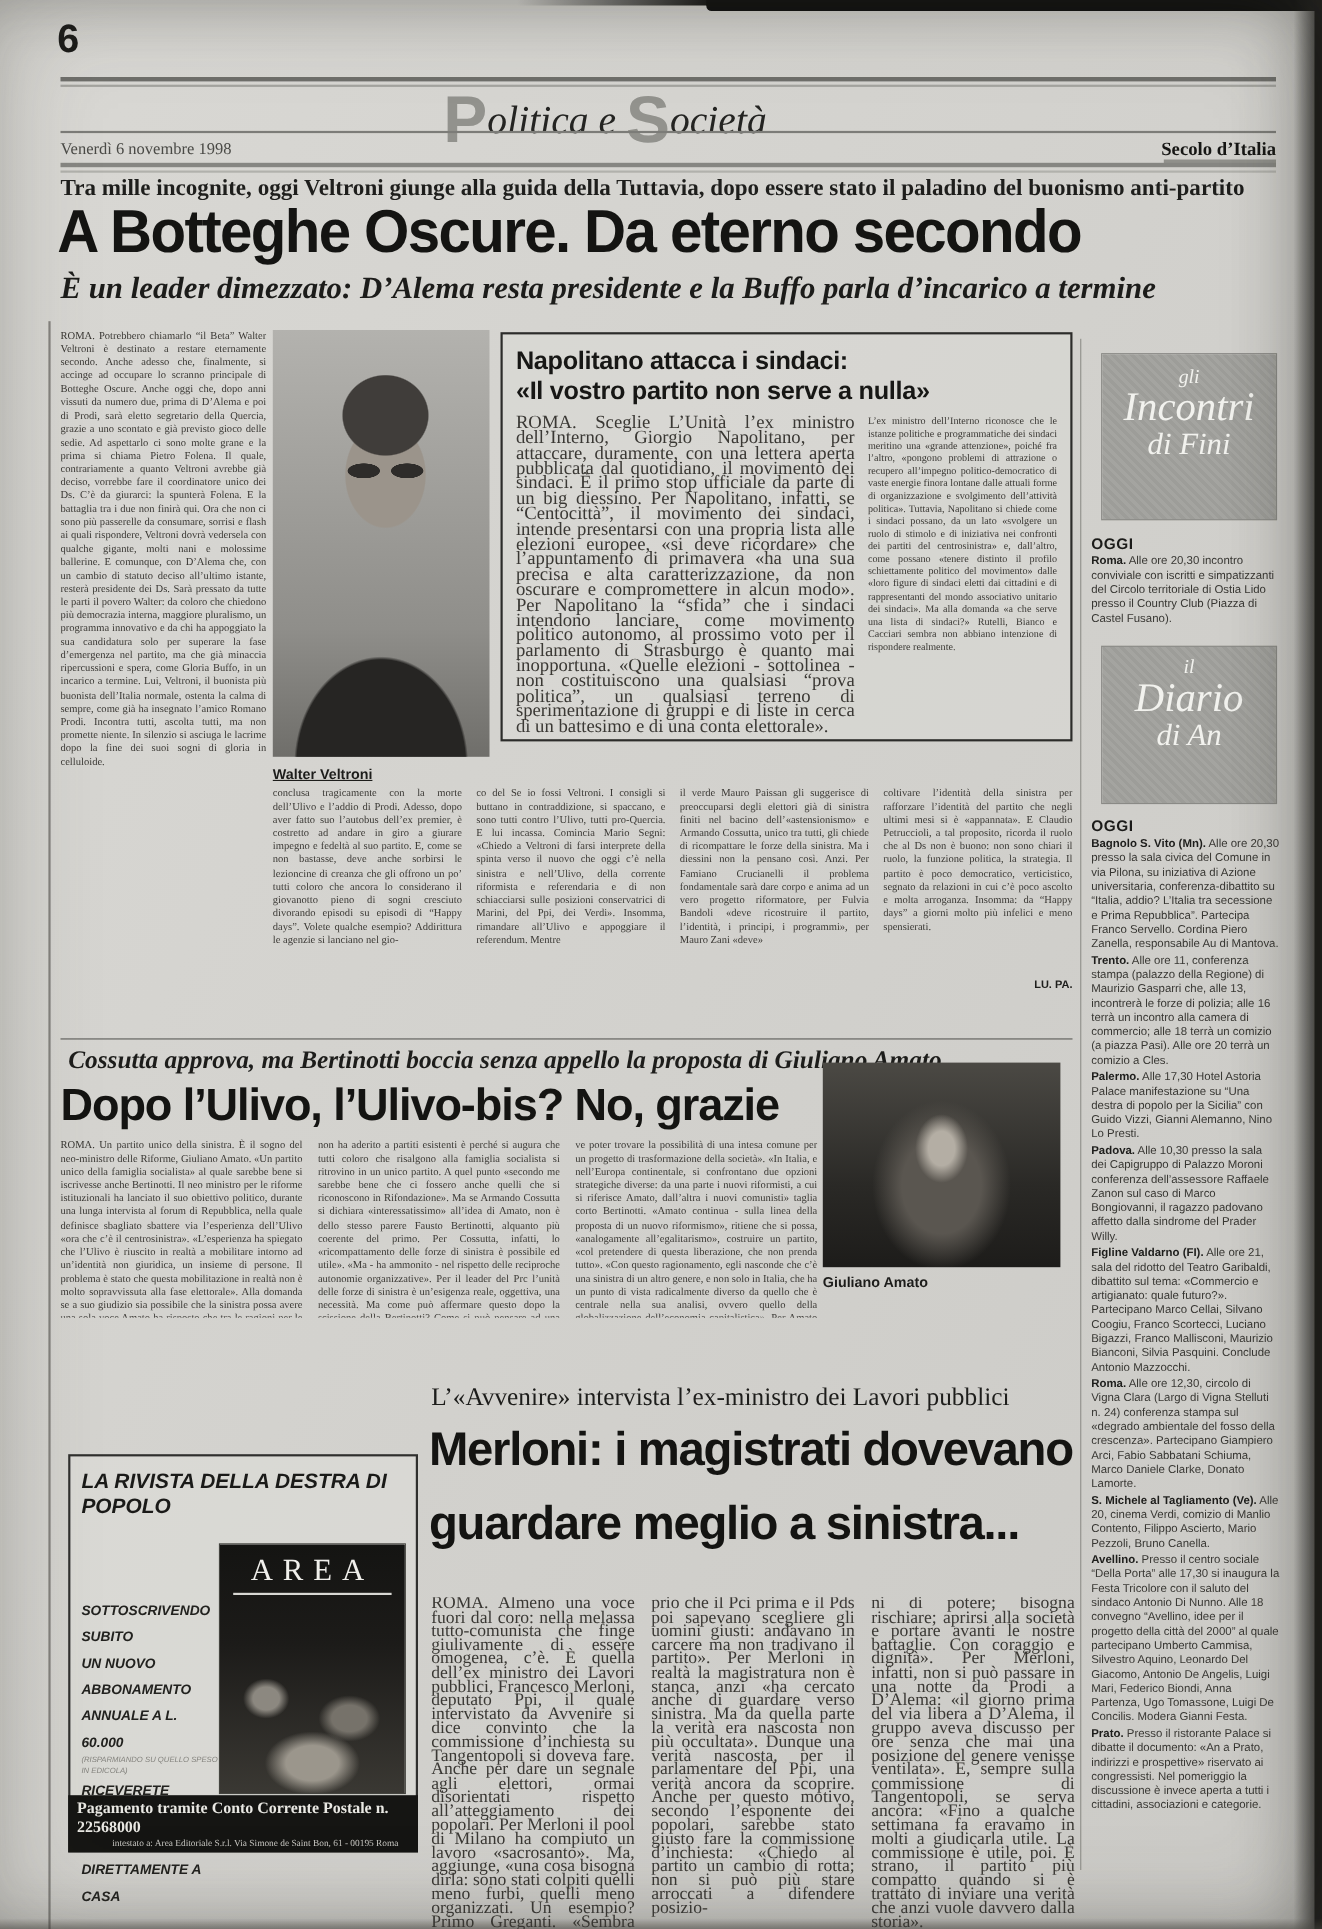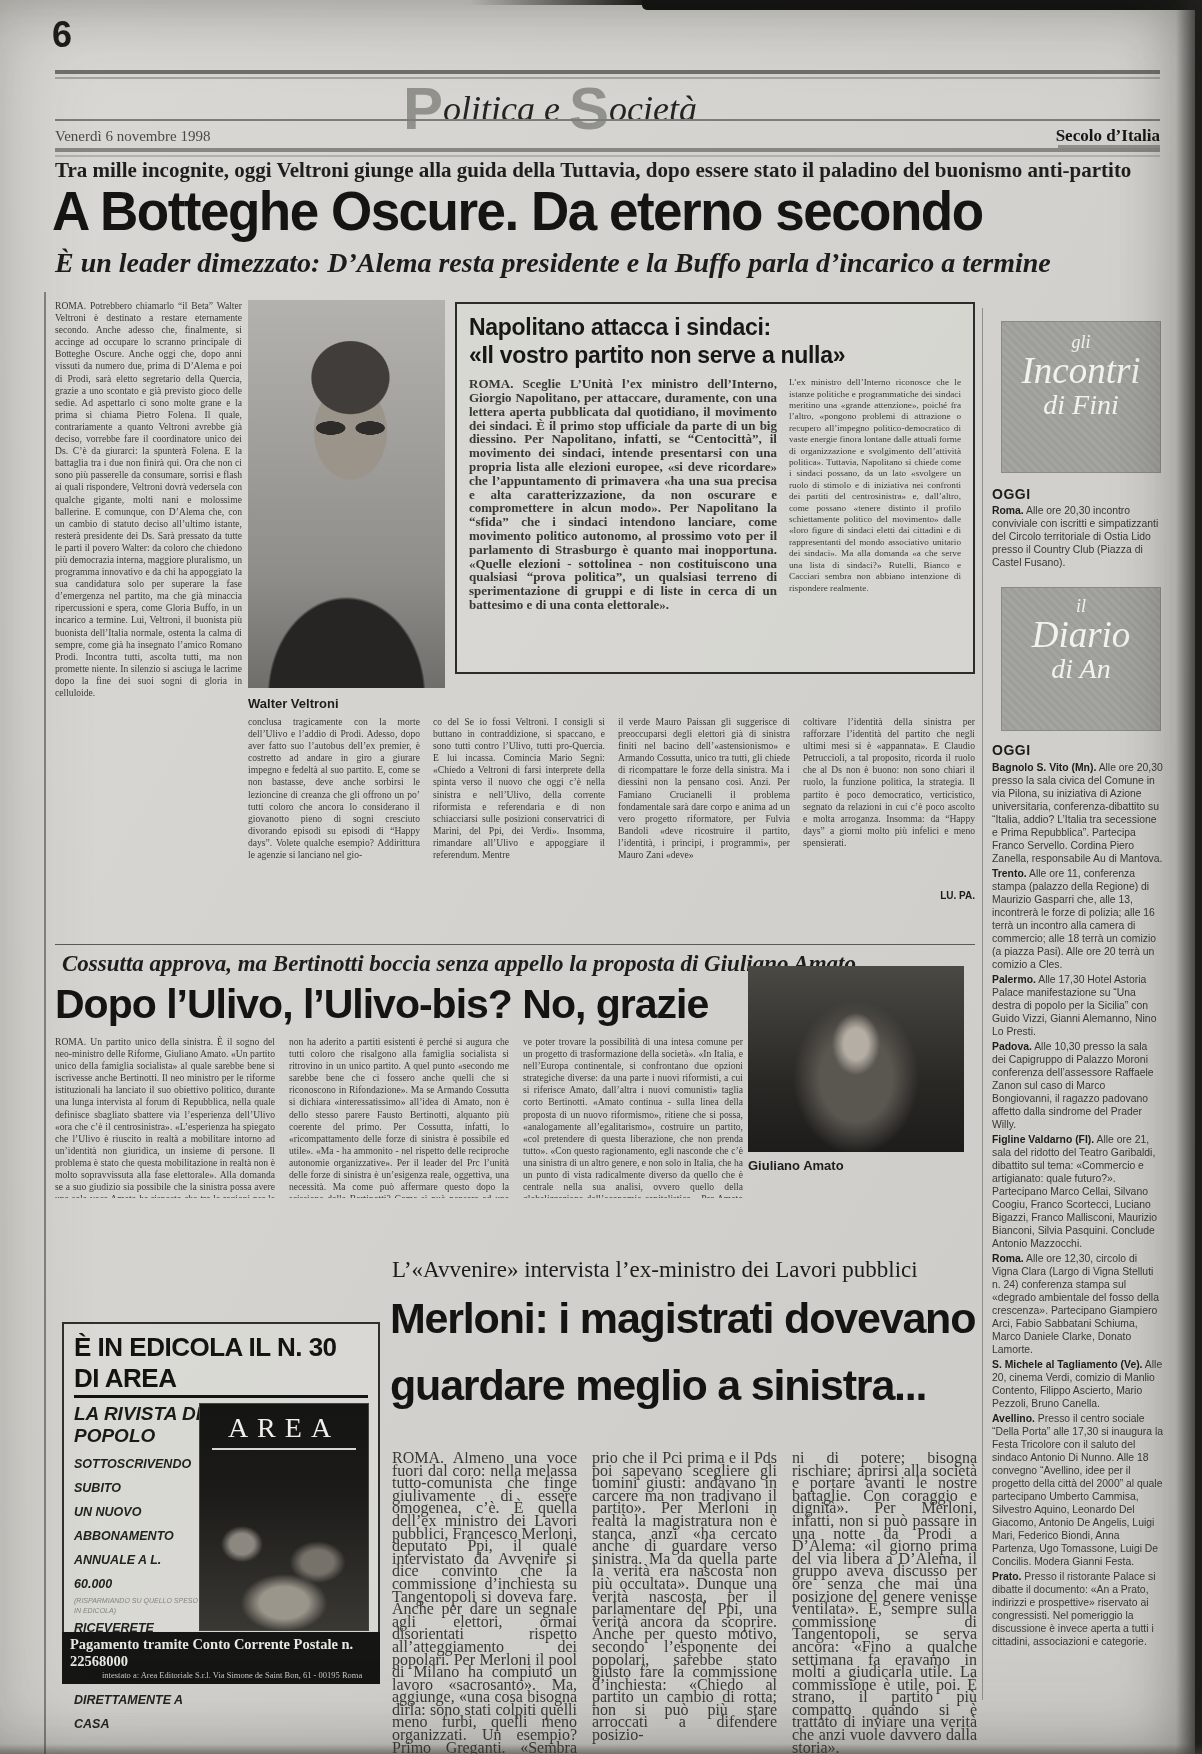--- a/index.html
+++ b/index.html
@@ -39,26 +39,26 @@
   .lead-col1{position:absolute;left:55px;top:300px;width:187px;height:604px;}
   .veltroni-photo{position:absolute;left:248px;top:300px;width:197px;height:388px;
         background:
           radial-gradient(ellipse 26px 12px at 42% 33%, #2e2c2a 55%, rgba(0,0,0,0) 58%),
           radial-gradient(ellipse 26px 12px at 62% 33%, #2e2c2a 55%, rgba(0,0,0,0) 58%),
           radial-gradient(ellipse 62px 58px at 52% 20%, #403d3a 62%, rgba(0,0,0,0) 64%),
           radial-gradient(ellipse 58px 76px at 52% 34%, #9b948b 62%, rgba(0,0,0,0) 64%),
           radial-gradient(ellipse 120px 150px at 50% 102%, #262523 64%, rgba(0,0,0,0) 66%),
           linear-gradient(#b3b2ae 0%, #8f8e8a 70%, #6f6e6a 100%);}
   .photo-cap{position:absolute;font:bold 13px "Liberation Sans",sans-serif;color:#1d1d1b;}
-  .veltroni-cap{left:248px;top:696px;}
+  .veltroni-cap{left:248px;top:696px;text-decoration:underline;}
   .nap-box{position:absolute;left:455px;top:302px;width:520px;height:372px;border:2px solid #2c2c2a;
         padding:10px 12px;box-sizing:border-box;background:rgba(224,223,219,.35);}
   .nap-head{font:800 23px "Liberation Sans",sans-serif;color:#17171五5;color:#171715;line-height:1.2;margin-bottom:8px;letter-spacing:-0.3px;}
   .nap-cols{display:flex;gap:12px;}
-  .nap-c1{width:308px;font-size:13px;line-height:13.8px;font-weight:bold;}
+  .nap-c1{width:308px;font-size:17px;line-height:13.8px;}
   .nap-c2{width:172px;font-size:9.2px;line-height:11.4px;}
   .nap-c1,.nap-c2{text-align:justify;color:#3a3834;height:300px;overflow:hidden;}
   .cont-cols{position:absolute;left:248px;top:716px;width:727px;height:200px;display:flex;gap:13px;}
   .cont-col{width:172px;height:200px;}
   .byline{font:bold 10px "Liberation Sans",sans-serif;text-align:right;margin-top:4px;color:#1d1d1b;}
   
   .v-sep{position:absolute;left:982px;top:308px;width:1px;height:1392px;background:#8e8e89;}
   .gray-box{position:absolute;left:1002px;width:158px;background:
         repeating-linear-gradient(45deg,#a4a4a0 0 3px,#9d9d99 3px 6px);
         color:#f2f2ee;text-align:center;font-family:"Liberation Serif",serif;font-style:italic;
@@ -207,21 +207,20 @@
   <div class="amato-headline">Dopo l’Ulivo, l’Ulivo-bis? No, grazie</div>
   <div class="amato-photo"></div>
   <div class="photo-cap amato-cap">Giuliano Amato</div>
   <div class="amato-cols">
     <div class="bodytext amato-col">ROMA. Un partito unico della sinistra. È il sogno del neo-ministro delle Riforme, Giuliano Amato. «Un partito unico della famiglia socialista» al quale sarebbe bene si iscrivesse anche Bertinotti. Il neo ministro per le riforme istituzionali ha lanciato il suo obiettivo politico, durante una lunga intervista al forum di Repubblica, nella quale definisce sbagliato sbattere via l’esperienza dell’Ulivo «ora che c’è il centrosinistra». «L’esperienza ha spiegato che l’Ulivo è riuscito in realtà a mobilitare intorno ad un’identità non giuridica, un insieme di persone. Il problema è stato che questa mobilitazione in realtà non è molto sopravvissuta alla fase elettorale». Alla domanda se a suo giudizio sia possibile che la sinistra possa avere una sola voce Amato ha risposto che tra le ragioni per le quali</div>
     <div class="bodytext amato-col">non ha aderito a partiti esistenti è perché si augura che tutti coloro che risalgono alla famiglia socialista si ritrovino in un unico partito. A quel punto «secondo me sarebbe bene che ci fossero anche quelli che si riconoscono in Rifondazione». Ma se Armando Cossutta si dichiara «interessatissimo» all’idea di Amato, non è dello stesso parere Fausto Bertinotti, alquanto più coerente del primo. Per Cossutta, infatti, lo «ricompattamento delle forze di sinistra è possibile ed utile». «Ma - ha ammonito - nel rispetto delle reciproche autonomie organizzative». Per il leader del Prc l’unità delle forze di sinistra è un’esigenza reale, oggettiva, una necessità. Ma come può affermare questo dopo la scissione della Bertinotti? Come si può pensare ad una sola voce? «La sinistra è plurale, ha diverse anime e diverse tradizioni, ma questa sinistra de-</div>
     <div class="bodytext amato-col">ve poter trovare la possibilità di una intesa comune per un progetto di trasformazione della società». «In Italia, e nell’Europa continentale, si confrontano due opzioni strategiche diverse: da una parte i nuovi riformisti, a cui si riferisce Amato, dall’altra i nuovi comunisti» taglia corto Bertinotti. «Amato continua - sulla linea della proposta di un nuovo riformismo», ritiene che si possa, «analogamente all’egalitarismo», costruire un partito, «col pretendere di questa liberazione, che non prenda tutto». «Con questo ragionamento, egli nasconde che c’è una sinistra di un altro genere, e non solo in Italia, che ha un punto di vista radicalmente diverso da quello che è centrale nella sua analisi, ovvero quello della globalizzazione dell’economia capitalistica». Per Amato un altro buco nell’acqua.</div>
   </div>
 
   <div class="area-ad">
-    <div class="area-h1">È IN EDICOLA IL N. 30 DI AREA</div>
     <div class="area-h2">LA RIVISTA DELLA DESTRA DI POPOLO</div>
     <div class="area-cover">
       <div class="area-cover-title">AREA</div>
       <div class="area-cover-line"></div>
     </div>
     <div class="area-promo">
       <div>SOTTOSCRIVENDO SUBITO</div>
       <div>UN NUOVO ABBONAMENTO</div>
       <div>ANNUALE A L. 60.000</div>
       <div class="area-smallprint">(RISPARMIANDO SU QUELLO SPESO IN EDICOLA)</div>

